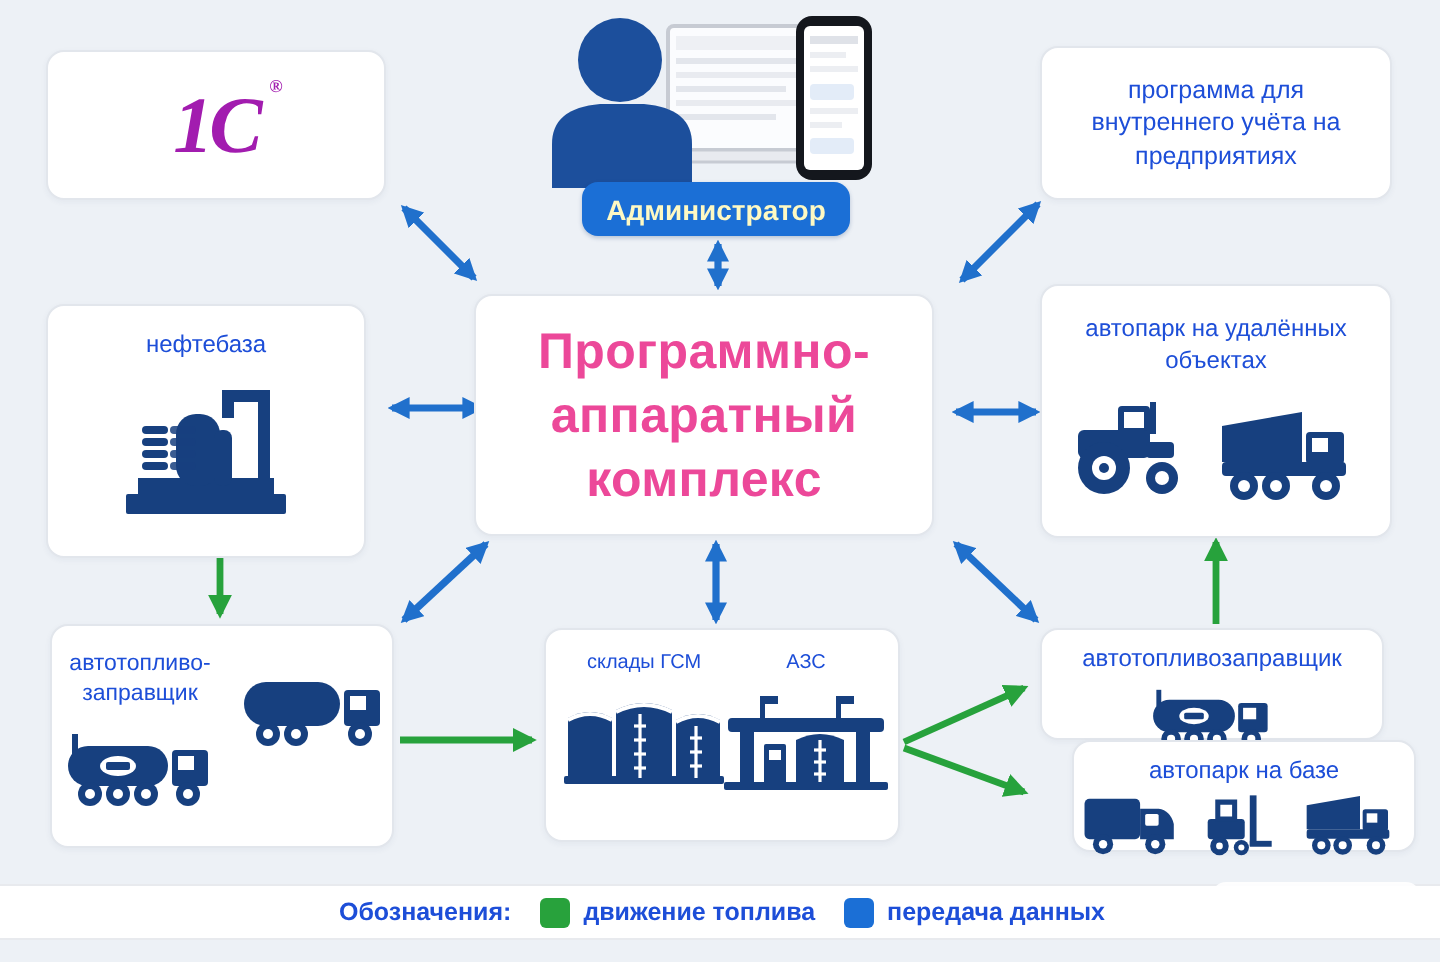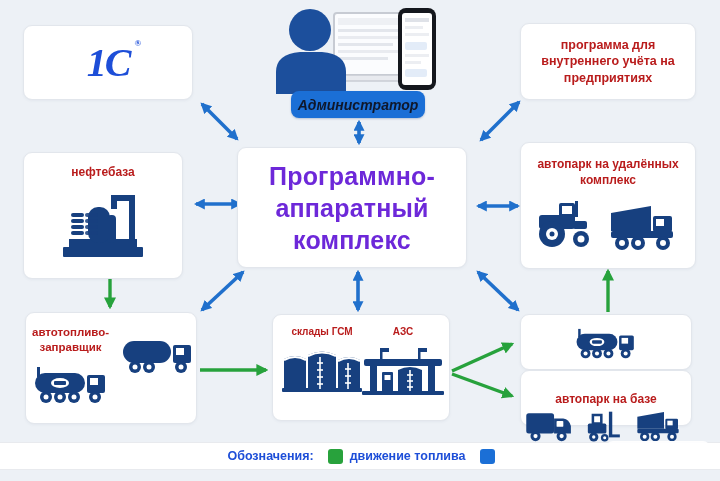--- a/index.html
+++ b/index.html
@@ -1,54 +1,54 @@
 <!DOCTYPE html>
 <html><head>
 <meta charset="utf-8">
 <style>
   html,body{margin:0;padding:0;}
   body{width:720px;height:481px;overflow:hidden;font-family:"Liberation Sans",sans-serif;}
   .stage{position:relative;width:720px;height:481px;background:#edf1f6;}
   .card{position:absolute;background:#ffffff;border:1px solid #e2e6ec;border-radius:9px;
         box-shadow:0 1px 3px rgba(30,50,90,.05);box-sizing:border-box;}
-  .card .ttl{font-size:12px;font-weight:700;color:#b91c1c;text-align:center;line-height:1.32;}
+  .card .ttl{font-size:12px;font-weight:400;color:#1d4ed8;text-align:center;line-height:1.32;}
   .col{display:flex;flex-direction:column;align-items:center;}
   svg{display:block;}
   .arrow-layer{position:absolute;left:0;top:0;pointer-events:none;}
 
   
   .onec{left:23px;top:25px;width:170px;height:75px;display:flex;align-items:center;justify-content:center;}
-  .onec-logo{color:#1d4ed8;font-weight:800;font-size:40px;font-family:"Liberation Serif",serif;
+  .onec-logo{color:#a21caf;font-weight:800;font-size:40px;font-family:"Liberation Serif",serif;
              font-style:italic;letter-spacing:-2px;position:relative;line-height:1;}
   .onec-reg{position:absolute;top:-4px;right:-12px;font-size:9px;font-style:normal;letter-spacing:0;}
 
   
   .admin-art{position:absolute;left:272px;top:6px;width:170px;height:88px;}
   .admin-badge{position:absolute;left:291px;top:91px;width:134px;height:27px;background:#1b6fd6;
                border-radius:8px;display:flex;align-items:center;justify-content:center;
-               color:#0f172a;font-weight:700;font-size:14px;box-shadow:0 1px 2px rgba(20,60,120,.25);font-style:italic;}
+               color:#fef9c3;font-weight:700;font-size:14px;box-shadow:0 1px 2px rgba(20,60,120,.25);}
 
   
   .program{left:520px;top:23px;width:176px;height:77px;display:flex;align-items:center;justify-content:center;padding:8px 14px;}
   .program .ttl{font-size:12.5px;}
 
   
   .depot{left:23px;top:152px;width:160px;height:127px;padding-top:12px;}
   .center-box{left:237px;top:147px;width:230px;height:121px;display:flex;align-items:center;justify-content:center;padding:0 22px;}
-  .center-box .big{font-size:25px;font-weight:800;color:#6d28d9;text-align:center;line-height:1.28;letter-spacing:.2px;}
+  .center-box .big{font-size:25px;font-weight:800;color:#ec4899;text-align:center;line-height:1.28;letter-spacing:.2px;}
   .remote{left:520px;top:142px;width:176px;height:127px;padding:14px 12px 0;}
   .remote .icons{display:flex;gap:16px;justify-content:center;margin-top:10px;align-items:flex-end;}
 
   
   .suppliers{left:25px;top:312px;width:172px;height:112px;padding:12px 6px 0;display:flex;justify-content:space-around;gap:12px;}
   .suppliers .ttl{font-size:11.5px;}
   .storage{left:272px;top:314px;width:178px;height:107px;padding:10px 8px 0;display:flex;justify-content:space-around;}
   .storage .ttl{font-size:10px;}
   .tanker{left:520px;top:314px;width:172px;height:56px;padding-top:7px;}
-  .basefleet{left:520px;top:370px;width:172px;height:56px;padding-top:21px;}
+  .basefleet{left:536px;top:370px;width:172px;height:56px;padding-top:7px;}
   .tanker .icons,.basefleet .icons{display:flex;gap:10px;justify-content:center;align-items:flex-end;margin-top:2px;}
 
   
   .legend{position:absolute;left:-8px;top:442px;width:736px;height:26px;background:#ffffff;
           border-radius:8px;display:flex;align-items:center;justify-content:center;gap:14px;
           border:1px solid #e8eaee;}
   .legend .lab{font-size:12.5px;font-weight:700;color:#1d4ed8;}
   .legend .item{display:flex;align-items:center;gap:7px;}
   .sq{width:15px;height:15px;border-radius:3px;}
   .sq-green{background:#28a23c;}
@@ -156,21 +156,21 @@
         </g>
       </g>
     </svg>
   </div>
 
   <div class="card center-box">
     <div class="big">Программно-аппаратный комплекс</div>
   </div>
 
   <div class="card remote">
-    <div class="ttl">автопарк на удалённых комплекс</div>
+    <div class="ttl">автопарк на удалённых объектах</div>
     <div class="icons">
       <svg width="58" height="52" viewBox="0 0 58 52">
         <g fill="#17407f">
           <rect x="24" y="4" width="16" height="16" rx="2"></rect>
           <rect x="27" y="7" width="10" height="8" fill="#fff"></rect>
           <rect x="4" y="16" width="36" height="14" rx="3"></rect>
           <rect x="40" y="2" width="3" height="16"></rect>
           <rect x="38" y="22" width="14" height="8" rx="2"></rect>
           <circle cx="17" cy="35" r="13"></circle>
             <circle cx="17" cy="35" r="6" fill="#fff"></circle>
@@ -279,20 +279,21 @@
           <line x1="48" y1="24" x2="48" y2="45"></line>
           <line x1="45" y1="29" x2="51" y2="29"></line>
             <line x1="45" y1="35" x2="51" y2="35"></line>
             <line x1="45" y1="41" x2="51" y2="41"></line>
         </g>
       </svg>
     </div>
   </div>
 
   <div class="card tanker col">
+    <div class="ttl">автотопливозаправщик</div>
     <div class="icons">
       <svg width="74" height="36" viewBox="0 0 76 44">
         <g fill="#17407f">
           <rect x="4" y="6" width="3" height="10"></rect>
           <rect x="2" y="12" width="50" height="20" rx="10"></rect>
           <ellipse cx="27" cy="22" rx="9" ry="5" fill="#fff"></ellipse>
           <rect x="21" y="20" width="12" height="4" rx="1"></rect>
           <rect x="54" y="14" width="18" height="18" rx="2"></rect>
           <rect x="57" y="17" width="8" height="7" fill="#fff"></rect>
           <circle cx="13" cy="36" r="6"></circle>
@@ -352,20 +353,21 @@
   </div>
 
   <div class="legend">
     <span class="lab">Обозначения:</span>
     <span class="item">
       <span class="sq sq-green"></span>
       <span class="lab">движение топлива</span>
     </span>
     <span class="item">
       <span class="sq sq-blue"></span>
+      <span class="lab">передача данных</span>
     </span>
   </div>
 
   <div class="wm">
     <svg width="26" height="22" viewBox="0 0 26 22">
       <g fill="rgba(255,255,255,.95)">
         <circle cx="7" cy="14" r="6"></circle>
         <circle cx="16" cy="5" r="4.5"></circle>
         <circle cx="19" cy="15" r="3.5"></circle>
         <circle cx="9" cy="4" r="2.5"></circle>

